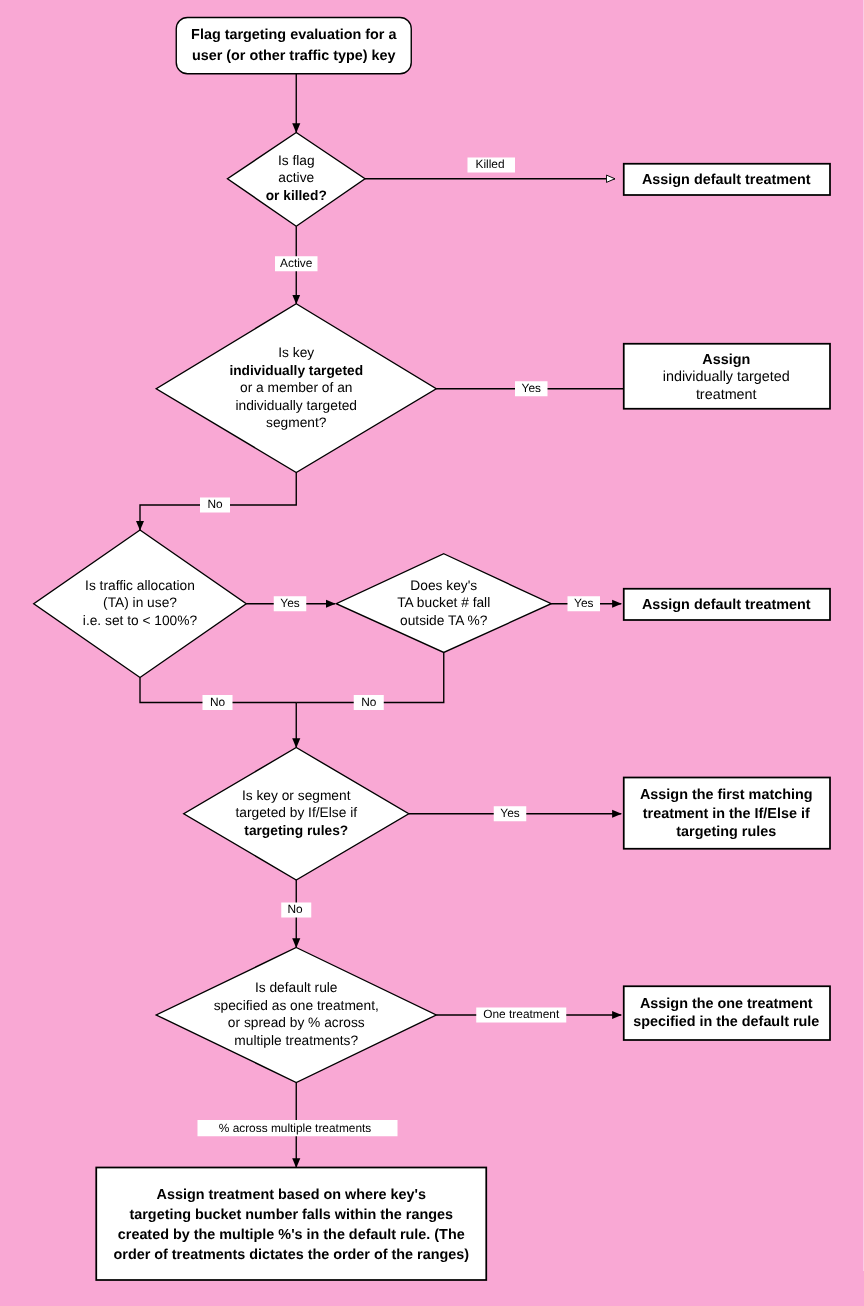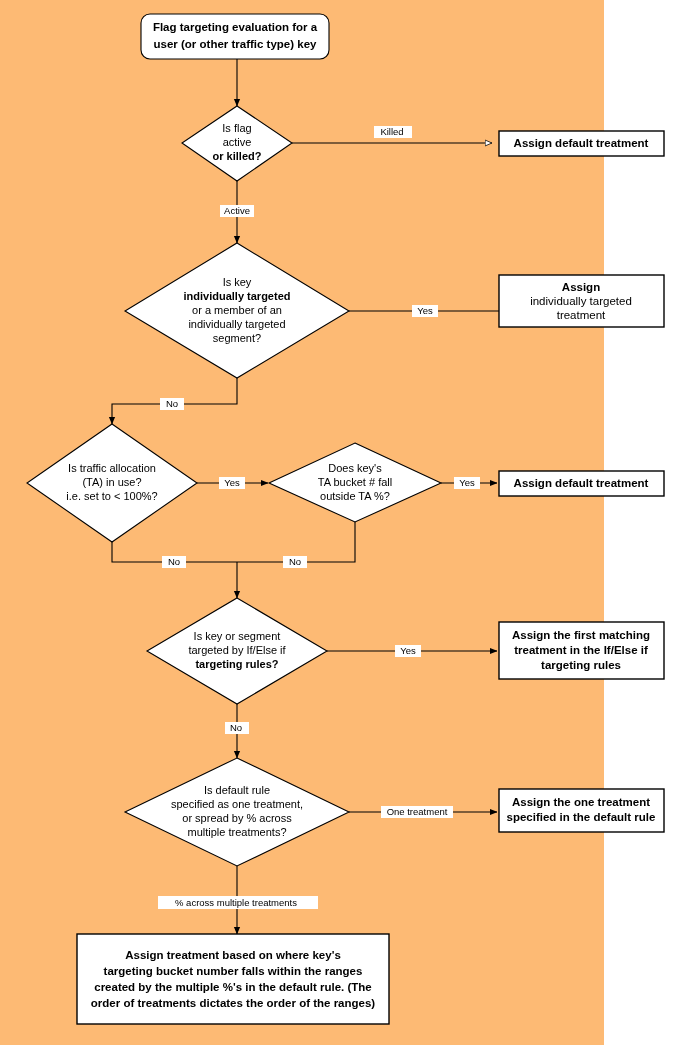--- a/index.html
+++ b/index.html
@@ -8,23 +8,23 @@
     background: #ffffff;
   }
   body {
     width: 691px;
     height: 1045px;
     font-family: "Liberation Sans", sans-serif;
     overflow: hidden;
   }
   #flowchart-root {
     position: relative;
-    width: 604px;
+    width: 691px;
     height: 1045px;
-    background: #fdba74;
+    background: #f9a8d4;
   }
   svg#flow-svg {
     display: block;
     width: 691px;
     height: 1045px;
   }
   .node-shape {
     fill: #ffffff;
     stroke: #000000;
     stroke-width: 1.1;

